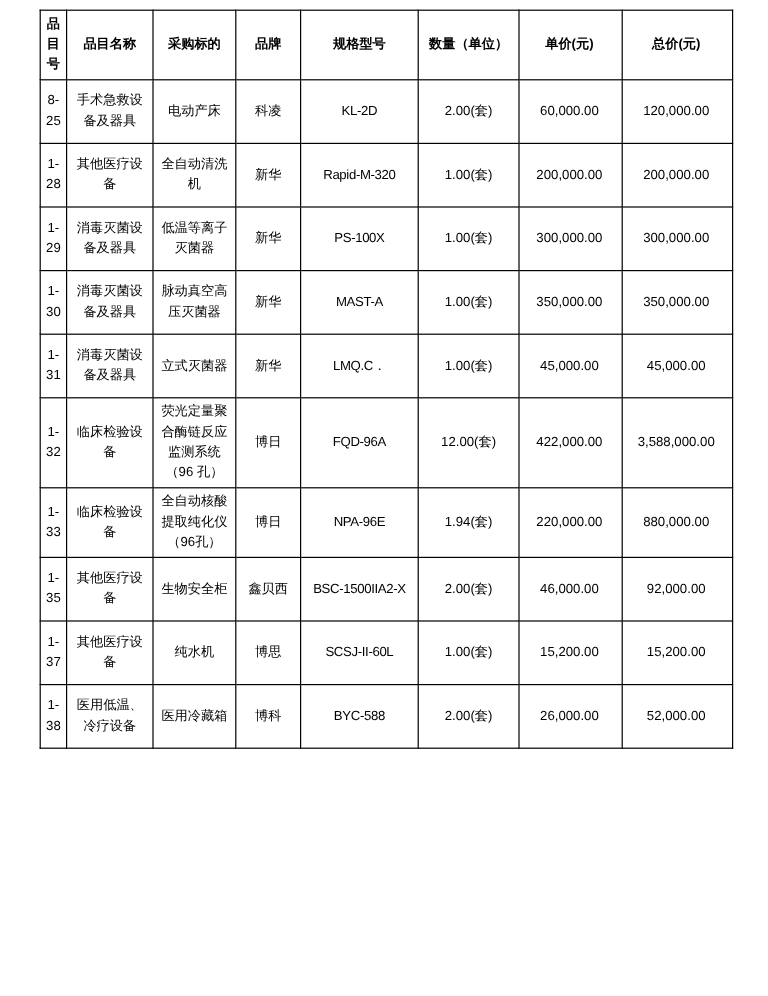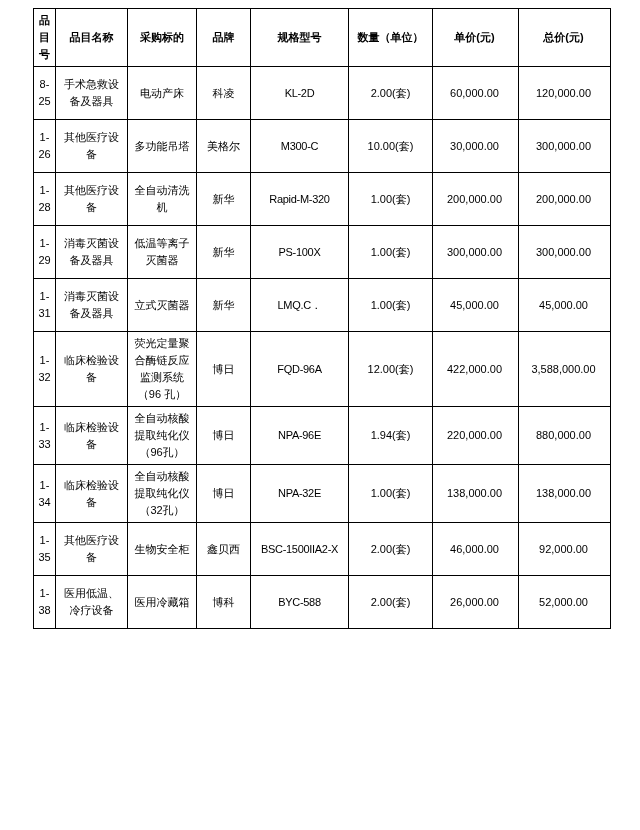--- a/index.html
+++ b/index.html
@@ -69,48 +69,48 @@
     <td class="c-no">8-25</td>
     <td class="c-name">手术急救设备及器具</td>
     <td class="c-target">电动产床</td>
     <td class="c-brand">科凌</td>
     <td class="c-model">KL-2D</td>
     <td class="c-qty">2.00(套)</td>
     <td class="num">60,000.00</td>
     <td class="num">120,000.00</td>
   </tr>
         <tr>
-    <td class="c-no">1-26</td>
-    <td class="c-name">其他医疗设备</td>
-    <td class="c-target">多功能吊塔</td>
-    <td class="c-brand">美格尔</td>
-    <td class="c-model">M300-C</td>
-    <td class="c-qty">10.00(套)</td>
-    <td class="num">30,000.00</td>
-    <td class="num">300,000.00</td>
-  </tr>
-        <tr>
     <td class="c-no">1-28</td>
     <td class="c-name">其他医疗设备</td>
     <td class="c-target">全自动清洗机</td>
     <td class="c-brand">新华</td>
     <td class="c-model">Rapid-M-320</td>
     <td class="c-qty">1.00(套)</td>
     <td class="num">200,000.00</td>
     <td class="num">200,000.00</td>
   </tr>
         <tr>
     <td class="c-no">1-29</td>
     <td class="c-name">消毒灭菌设备及器具</td>
     <td class="c-target">低温等离子灭菌器</td>
     <td class="c-brand">新华</td>
     <td class="c-model">PS-100X</td>
     <td class="c-qty">1.00(套)</td>
     <td class="num">300,000.00</td>
     <td class="num">300,000.00</td>
+  </tr>
+        <tr>
+    <td class="c-no">1-30</td>
+    <td class="c-name">消毒灭菌设备及器具</td>
+    <td class="c-target">脉动真空高压灭菌器</td>
+    <td class="c-brand">新华</td>
+    <td class="c-model">MAST-A</td>
+    <td class="c-qty">1.00(套)</td>
+    <td class="num">350,000.00</td>
+    <td class="num">350,000.00</td>
   </tr>
         <tr>
     <td class="c-no">1-31</td>
     <td class="c-name">消毒灭菌设备及器具</td>
     <td class="c-target">立式灭菌器</td>
     <td class="c-brand">新华</td>
     <td class="c-model">LMQ.C．</td>
     <td class="c-qty">1.00(套)</td>
     <td class="num">45,000.00</td>
     <td class="num">45,000.00</td>
@@ -129,38 +129,38 @@
     <td class="c-no">1-33</td>
     <td class="c-name">临床检验设备</td>
     <td class="c-target">全自动核酸提取纯化仪（96孔）</td>
     <td class="c-brand">博日</td>
     <td class="c-model">NPA-96E</td>
     <td class="c-qty">1.94(套)</td>
     <td class="num">220,000.00</td>
     <td class="num">880,000.00</td>
   </tr>
         <tr>
-    <td class="c-no">1-34</td>
-    <td class="c-name">临床检验设备</td>
-    <td class="c-target">全自动核酸提取纯化仪（32孔）</td>
-    <td class="c-brand">博日</td>
-    <td class="c-model">NPA-32E</td>
-    <td class="c-qty">1.00(套)</td>
-    <td class="num">138,000.00</td>
-    <td class="num">138,000.00</td>
-  </tr>
-        <tr>
     <td class="c-no">1-35</td>
     <td class="c-name">其他医疗设备</td>
     <td class="c-target">生物安全柜</td>
     <td class="c-brand">鑫贝西</td>
     <td class="c-model">BSC-1500IIA2-X</td>
     <td class="c-qty">2.00(套)</td>
     <td class="num">46,000.00</td>
     <td class="num">92,000.00</td>
+  </tr>
+        <tr>
+    <td class="c-no">1-37</td>
+    <td class="c-name">其他医疗设备</td>
+    <td class="c-target">纯水机</td>
+    <td class="c-brand">博思</td>
+    <td class="c-model">SCSJ-II-60L</td>
+    <td class="c-qty">1.00(套)</td>
+    <td class="num">15,200.00</td>
+    <td class="num">15,200.00</td>
   </tr>
         <tr>
     <td class="c-no">1-38</td>
     <td class="c-name">医用低温、冷疗设备</td>
     <td class="c-target">医用冷藏箱</td>
     <td class="c-brand">博科</td>
     <td class="c-model">BYC-588</td>
     <td class="c-qty">2.00(套)</td>
     <td class="num">26,000.00</td>
     <td class="num">52,000.00</td>

